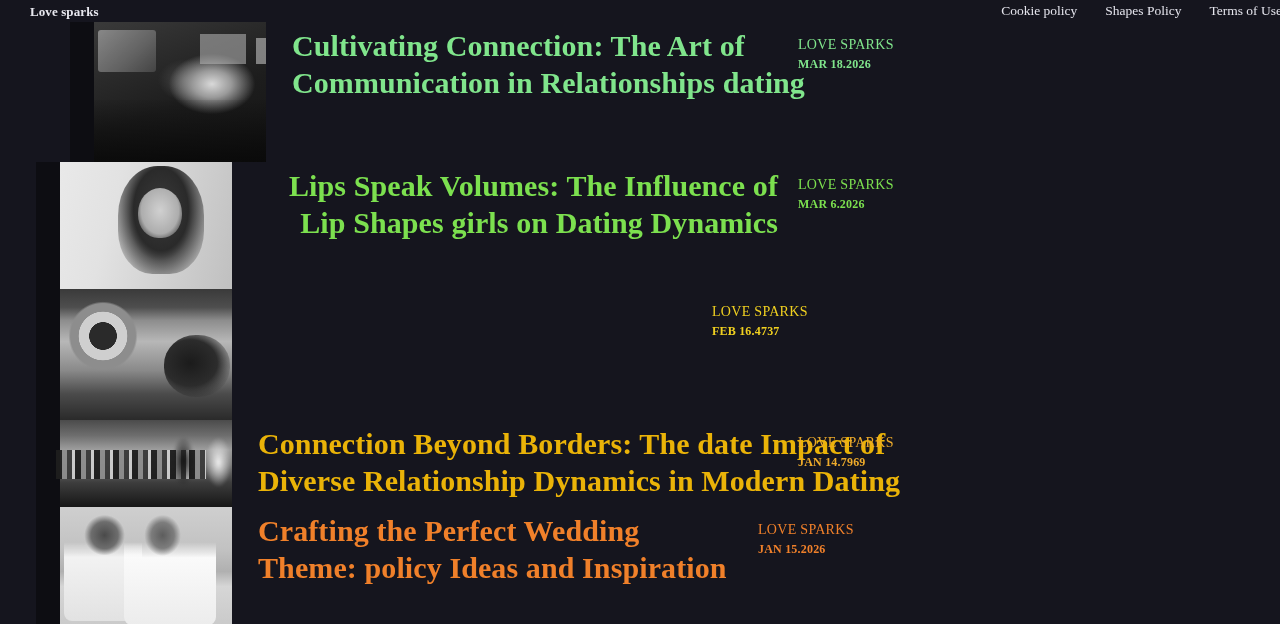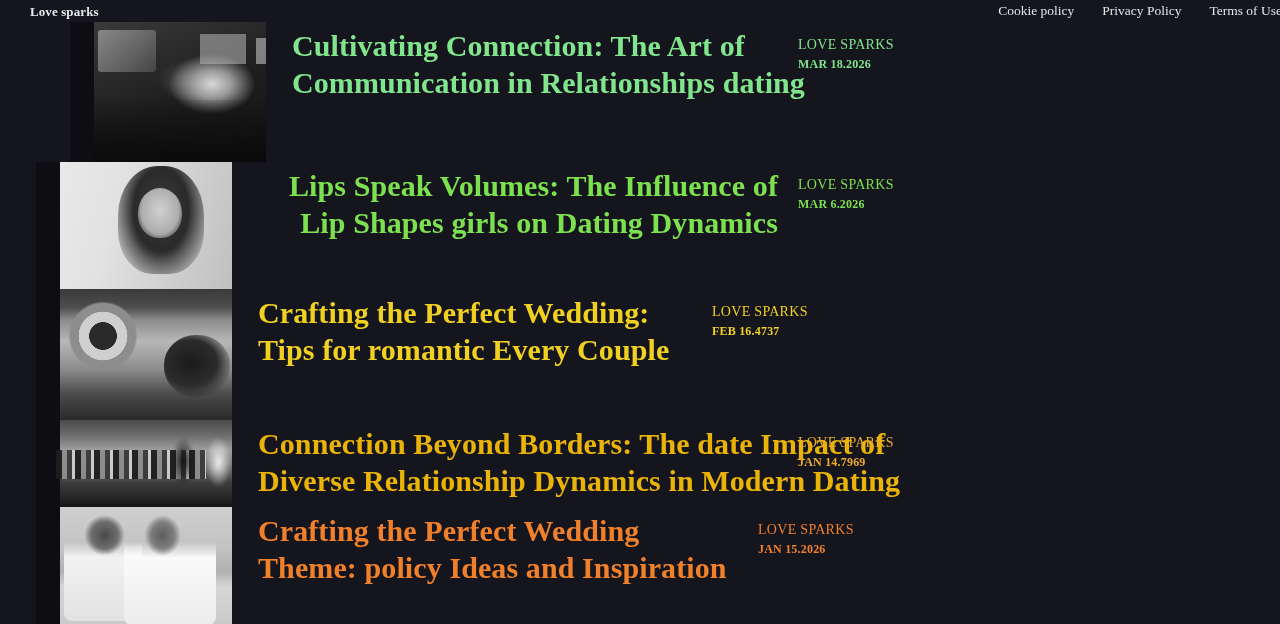--- a/index.html
+++ b/index.html
@@ -222,21 +222,21 @@
     letter-spacing: .2px;
   }
 </style>
 </head>
 <body style="background: rgb(21, 21, 30);">
 
 <header class="site-header">
   <div class="brand">Love sparks</div>
   <nav class="nav">
     <a href="#">Cookie policy</a>
-    <a href="#">Privacy Policy</a>
+    <a href="#">Shapes Policy</a>
     <a href="#">Terms of Use</a>
   </nav>
 </header>
 
 <main class="post-list">
 
   <article class="post" style="position: relative; padding-left: 34px;">
     <div class="thumb-wrap">
       <div class="thumb" style="height: 140px;">
           <div class="ph photo1"></div>
@@ -268,22 +268,20 @@
     </div>
   </article>
 
   <article class="post" style="position: relative;">
     <div class="thumb-wrap">
       <div class="thumb" style="height: 131px;">
           <div class="ph photo3"></div>
         </div>
     </div>
     <div class="post-body">
-      <h2 class="post-title" style="color: rgb(240, 208, 32); width: 450px;">Crafting the Perfect Wedding:
-Tips for romantic Every Couple</h2>
       <div class="post-meta" style="color: rgb(240, 208, 32); margin-left: auto; position: absolute; left: 676px; top: 6px;">
         <span class="meta-cat">LOVE SPARKS</span>
         <span class="meta-date">FEB 16.4737</span>
       </div>
     </div>
   </article>
 
   <article class="post" style="position: relative;">
     <div class="thumb-wrap">
       <div class="thumb" style="height: 87px;">

